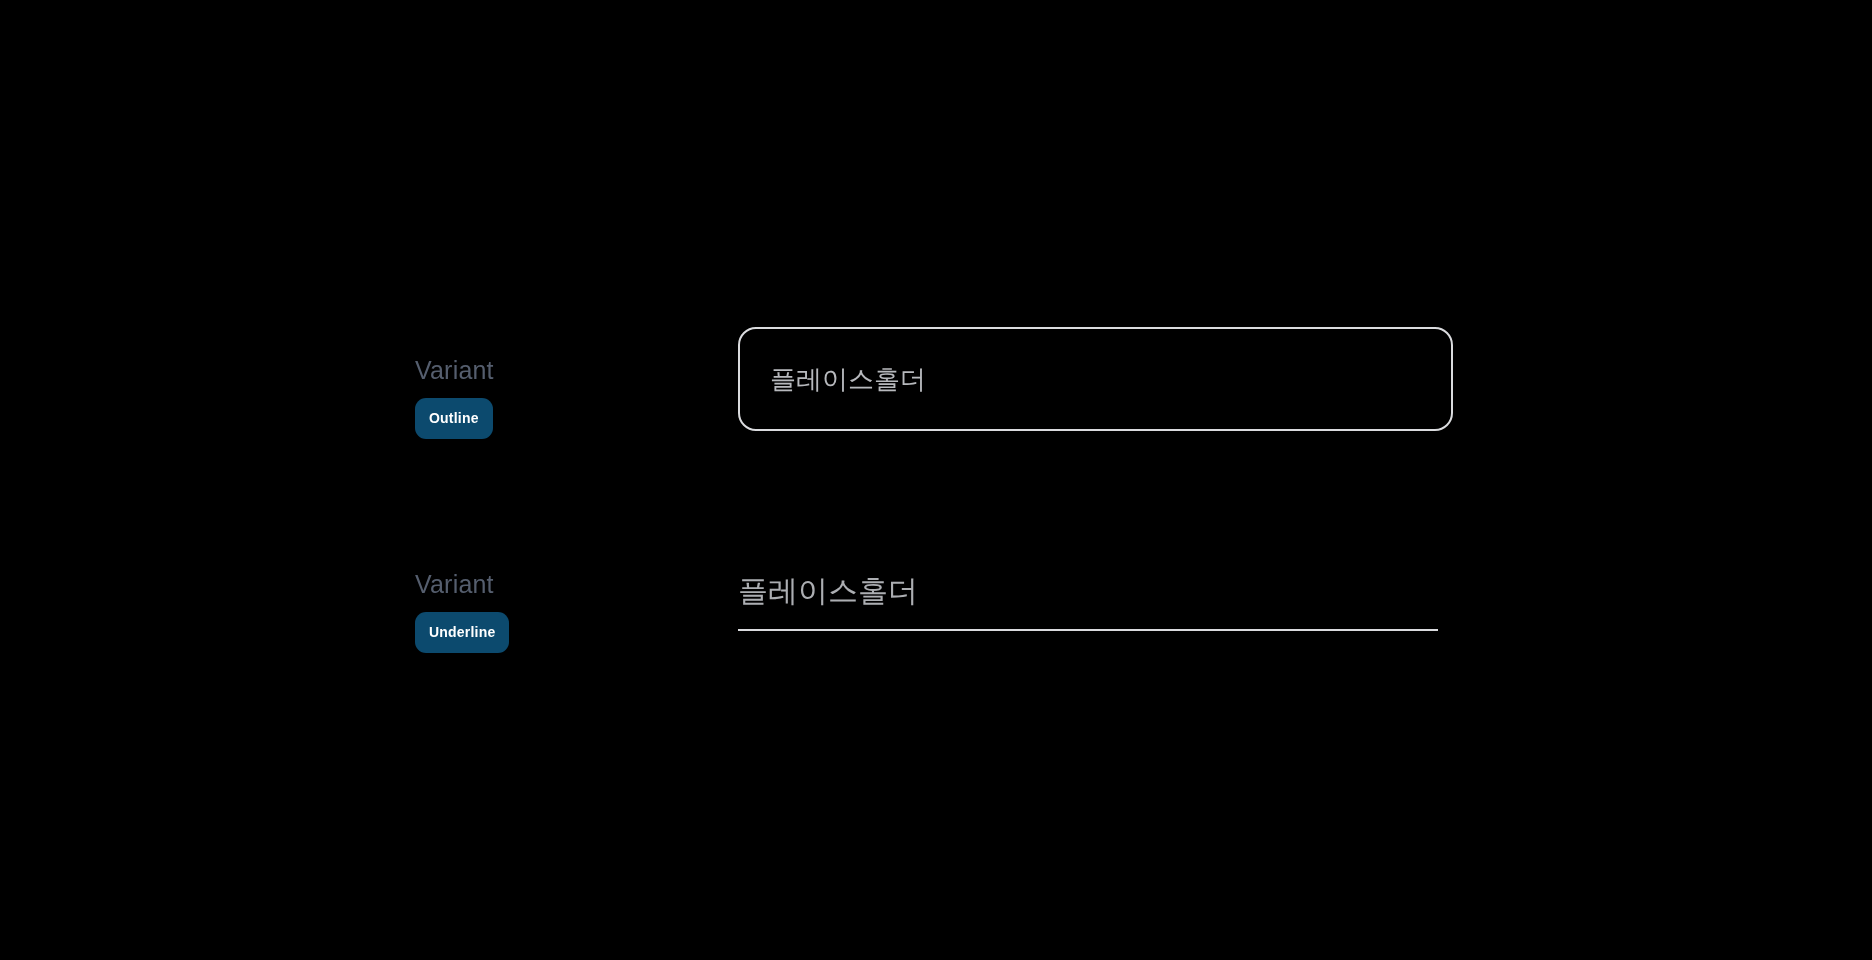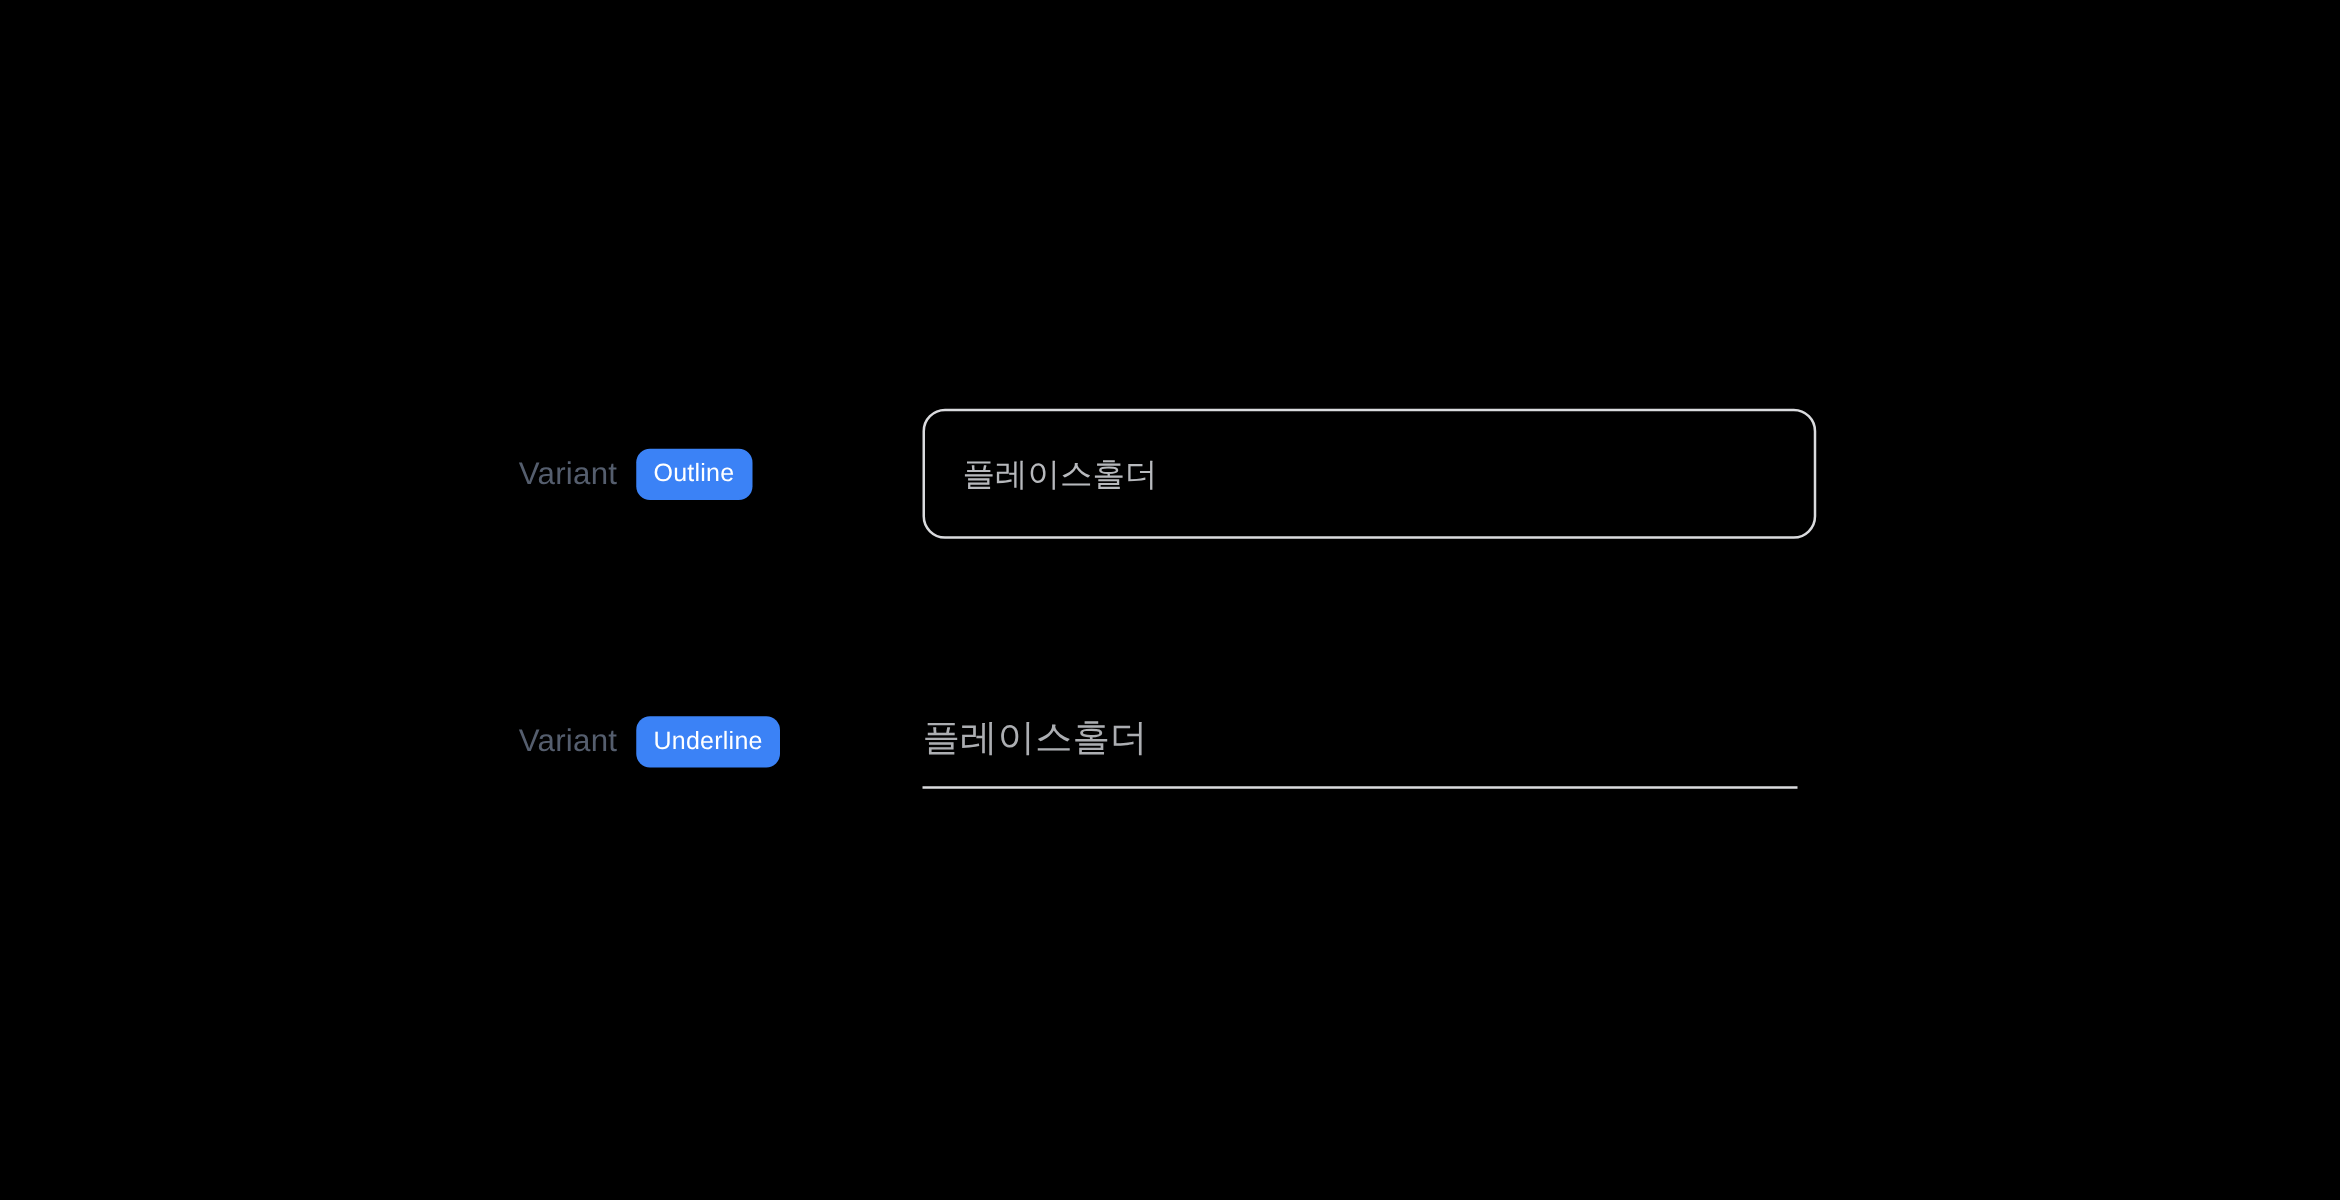--- a/index.html
+++ b/index.html
@@ -13,40 +13,41 @@
   }
   .stage {
     position: relative;
     width: 1872px;
     height: 960px;
     background: #000000;
   }
   .label-group {
     position: absolute;
     display: flex;
-    align-items: center;
+    align-items: flex-start;
     gap: 15px;
+    flex-direction: column;
   }
   .label-group.row-outline  { left: 415px; top: 358px; height: 42px; }
   .label-group.row-underline{ left: 415px; top: 572px; height: 43px; }
 
   .variant-label {
     font-size: 25px;
     line-height: 1;
     color: #555e6e;
     letter-spacing: 0.2px;
   }
   .variant-badge {
     display: inline-flex;
     align-items: center;
     justify-content: center;
-    background: #3b82f6;
+    background: #0c4a6e;
     color: #ffffff;
-    font-size: 20px;
-    font-weight: 400;
+    font-size: 14px;
+    font-weight: 700;
     line-height: 27px;
     padding: 7px 14px;
     border-radius: 11px;
     border: none;
     cursor: default;
     letter-spacing: 0.2px;
   }
 
   
   .field-outline {

